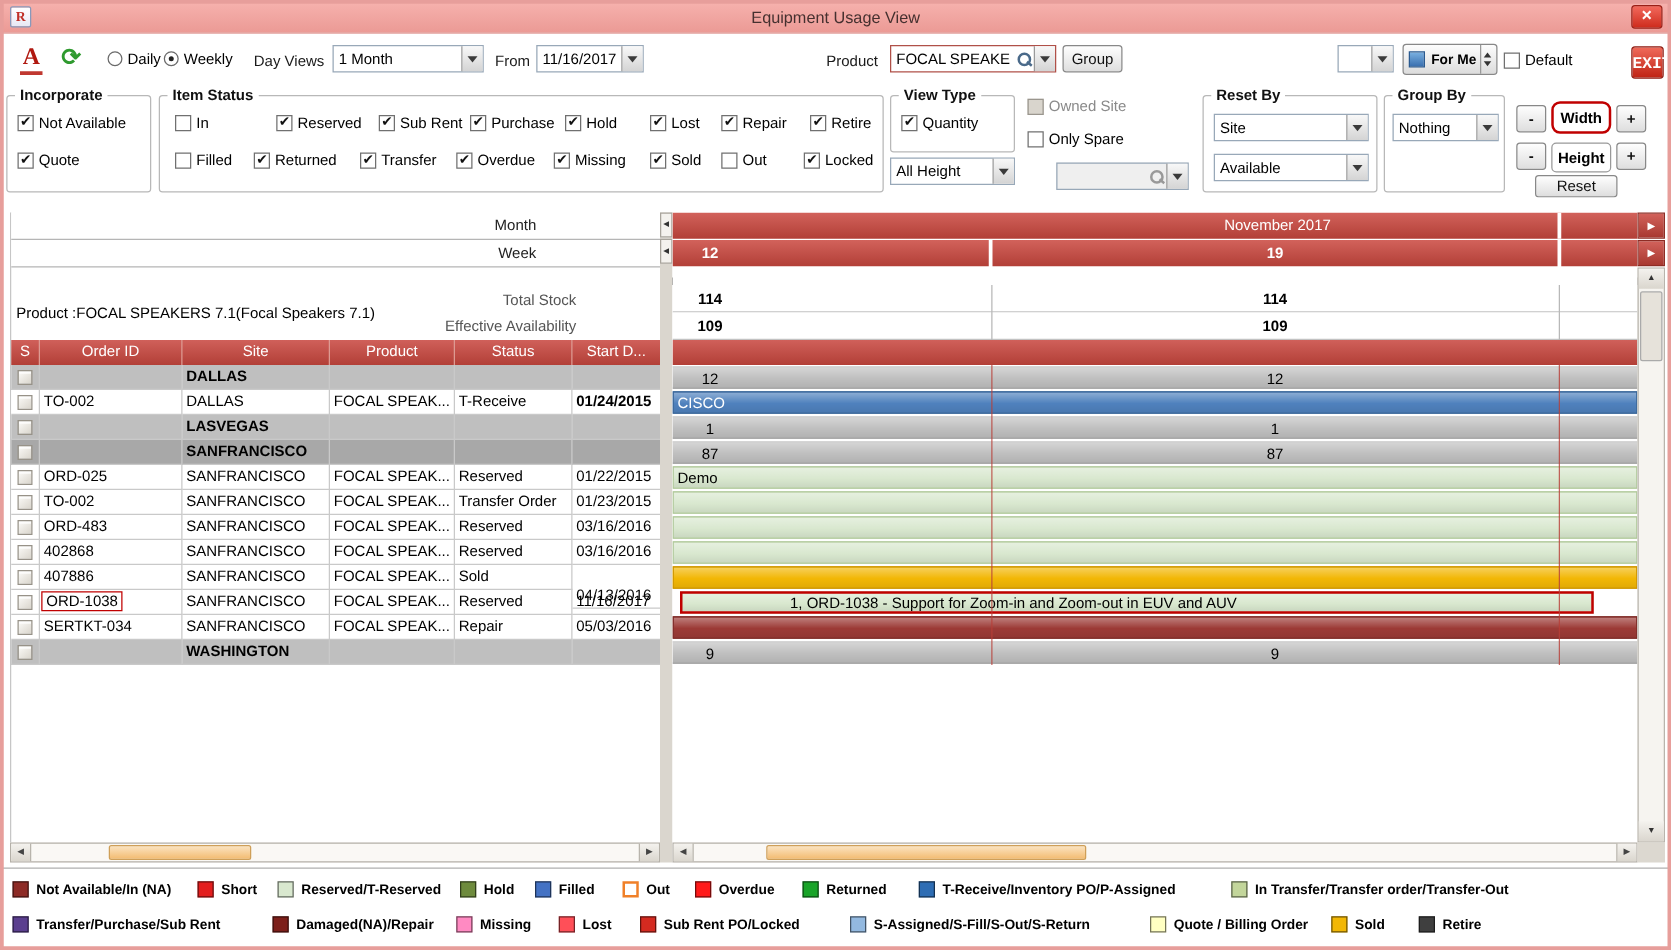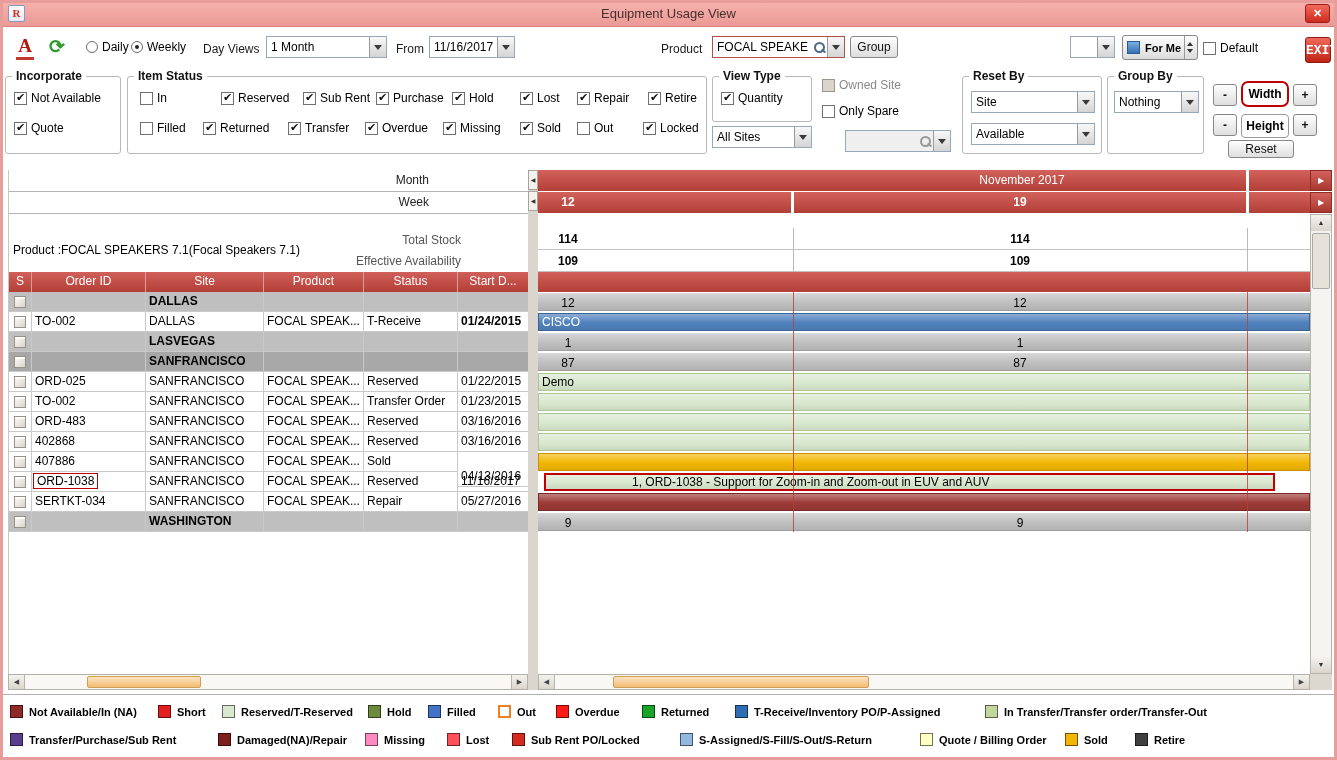--- a/index.html
+++ b/index.html
@@ -280,21 +280,21 @@
         </label>
       </div>
     <div class="gbox" id="vt-box" style="left:712px;width:100px;height:46px">
       <span class="gtitle">View Type</span>
     <label class="cbwrap" style="left: 8px; top: 14px;">
           <span class="cb on"></span>
           <span class="cblab">Quantity</span>
         </label>
       </div>
     <div class="combo" style="left:712px;top:58px;width:100px">
-      <span class="cval">All Sites</span>
+      <span class="cval">All Height</span>
       <span class="carr"></span>
     </div>
     <div id="misc-checks" style="left:822px;top:10px;width:130px;height:52px">
         <label class="cbwrap" style="left: 0px; top: 0px;">
           <span class="cb dis"></span>
           <span class="cblab dislab">Owned Site</span>
         </label>
         <label class="cbwrap" style="left: 0px; top: 26px;">
           <span class="cb"></span>
           <span class="cblab">Only Spare</span>
@@ -457,21 +457,21 @@
             <div class="lcell" style="width: 71px;">11/16/2017</div>
           </div>
           <div class="lrow">
             <div class="lcell scell" style="width: 23px;">
               <span class="row-icon"></span>
             </div>
             <div class="lcell" style="width: 114px;">SERTKT-034</div>
             <div class="lcell" style="width: 118px;">SANFRANCISCO</div>
             <div class="lcell" style="width: 100px;">FOCAL SPEAK...</div>
             <div class="lcell" style="width: 94px;">Repair</div>
-            <div class="lcell" style="width: 71px;">05/27/2016</div>
+            <div class="lcell" style="width: 71px;">05/03/2016</div>
           </div>
           <div class="lrow group">
             <div class="lcell scell" style="width: 23px;">
               <span class="row-icon"></span>
             </div>
             <div class="lcell" style="width: 114px;"></div>
             <div class="lcell" style="width: 118px;">WASHINGTON</div>
             <div class="lcell" style="width: 100px;"></div>
             <div class="lcell" style="width: 94px;"></div>
             <div class="lcell" style="width: 71px;"></div>

